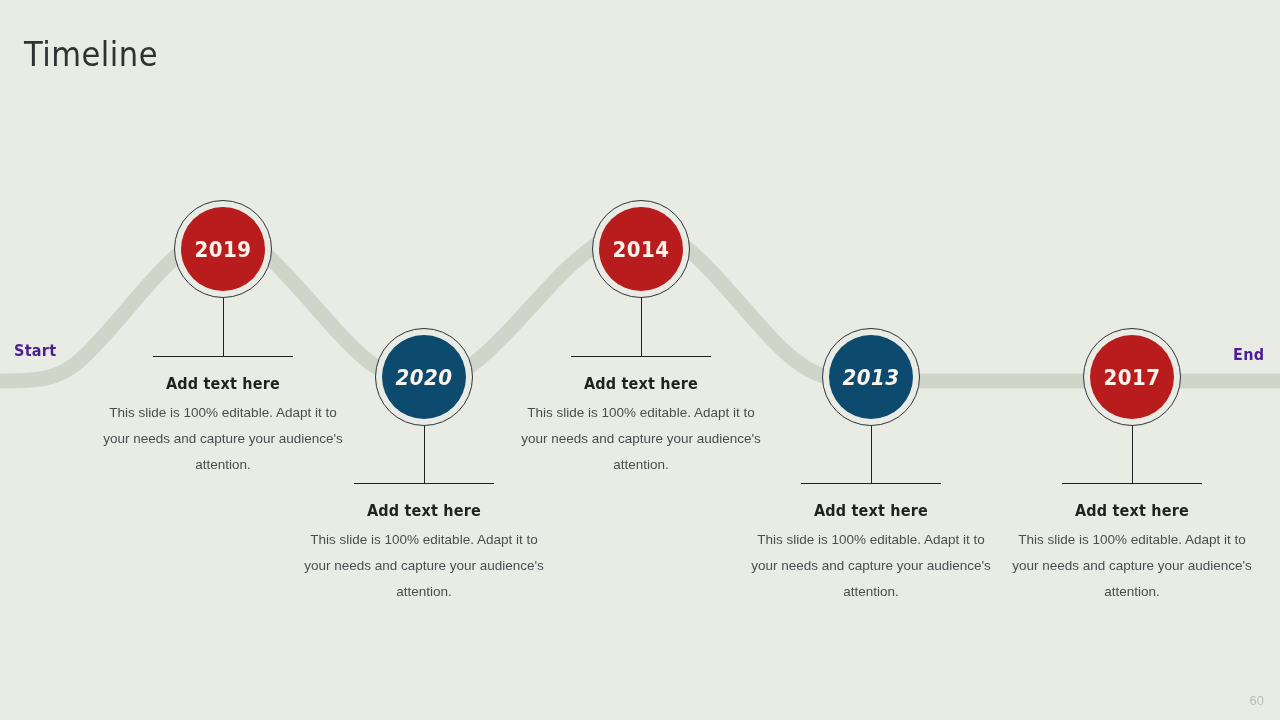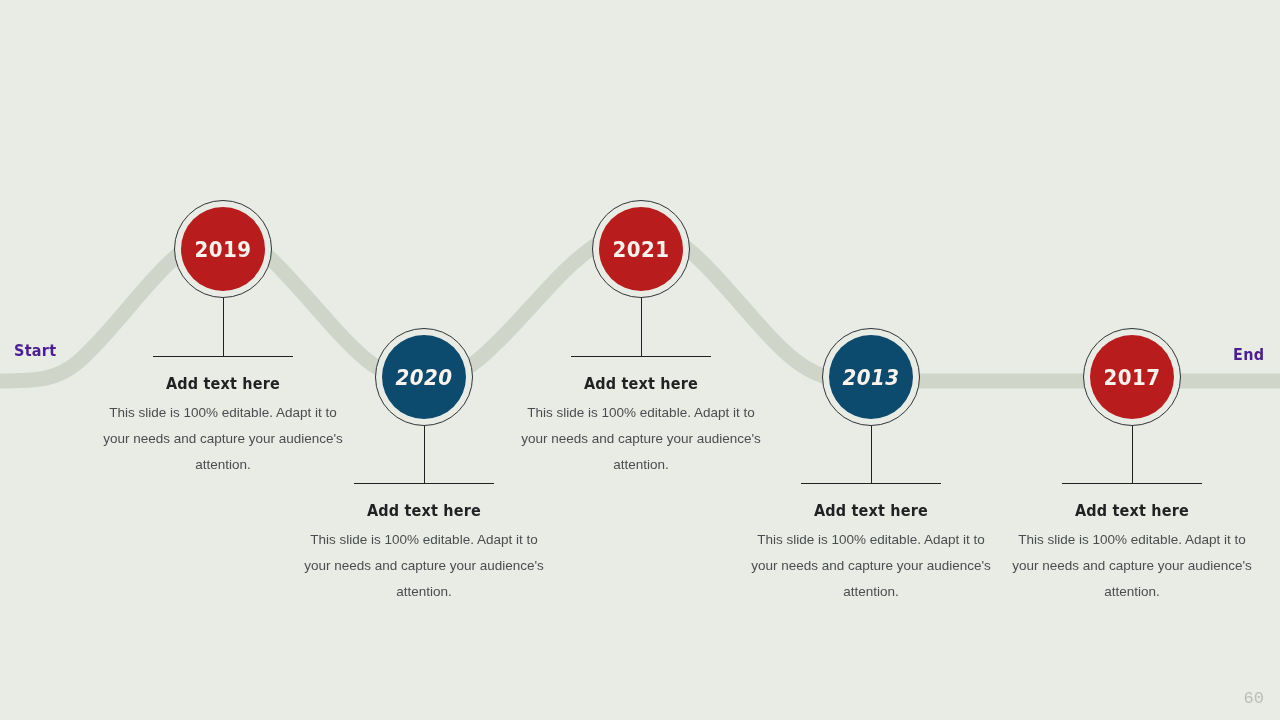--- a/index.html
+++ b/index.html
@@ -130,30 +130,31 @@
     line-height: 26px;
     color: #4A4D4F;
     margin: 0;
   }
 
   
   #page-number {
     position: absolute;
     right: 16px;
     bottom: 12px;
-    font-family: Liberation Mono, monospace;
-    font-size: 17px;
+    font-family: Liberation Sans, sans-serif;
+    font-size: 13px;
     color: #B9BEB6;
   }
 </style>
 </head>
 <body>
 
 <div id="slide">
 
+  <div id="slide-title">Timeline</div>
 
   <svg id="ribbon-layer" viewBox="0 0 1280 720" width="1280" height="720" aria-hidden="true">
     <path d="M 0,381
              C 40,381 58,379 78,362
              C 110,334 140,290 170,262
              C 196,238 205,232 223,232
              C 243,232 252,240 276,264
              C 310,298 345,345 372,364
              C 392,378 404,381 424,381
              C 446,381 458,376 478,360
@@ -192,21 +193,21 @@
   <div class="stem" style="left:424px; top:426px; height:57px;"></div>
   <div class="rule" style="left:354px; top:483px; width:140px;"></div>
   <div class="text-block" style="left:299px; top:501px; width:250px;">
     <p class="heading">Add text here</p>
     <p class="body-text">This slide is 100% editable. Adapt it to your needs and capture your audience's attention.</p>
   </div>
 
   <div class="milestone" style="left:641px; top:249px;">
     <div class="circle-wrap">
       <div class="circle-fill orange">
-        <span class="year-text">2021</span>
+        <span class="year-text">2014</span>
       </div>
     </div>
   </div>
   <div class="stem" style="left:641px; top:298px; height:58px;"></div>
   <div class="rule" style="left:571px; top:356px; width:140px;"></div>
   <div class="text-block" style="left:516px; top:374px; width:250px;">
     <p class="heading">Add text here</p>
     <p class="body-text">This slide is 100% editable. Adapt it to your needs and capture your audience's attention.</p>
   </div>
 

